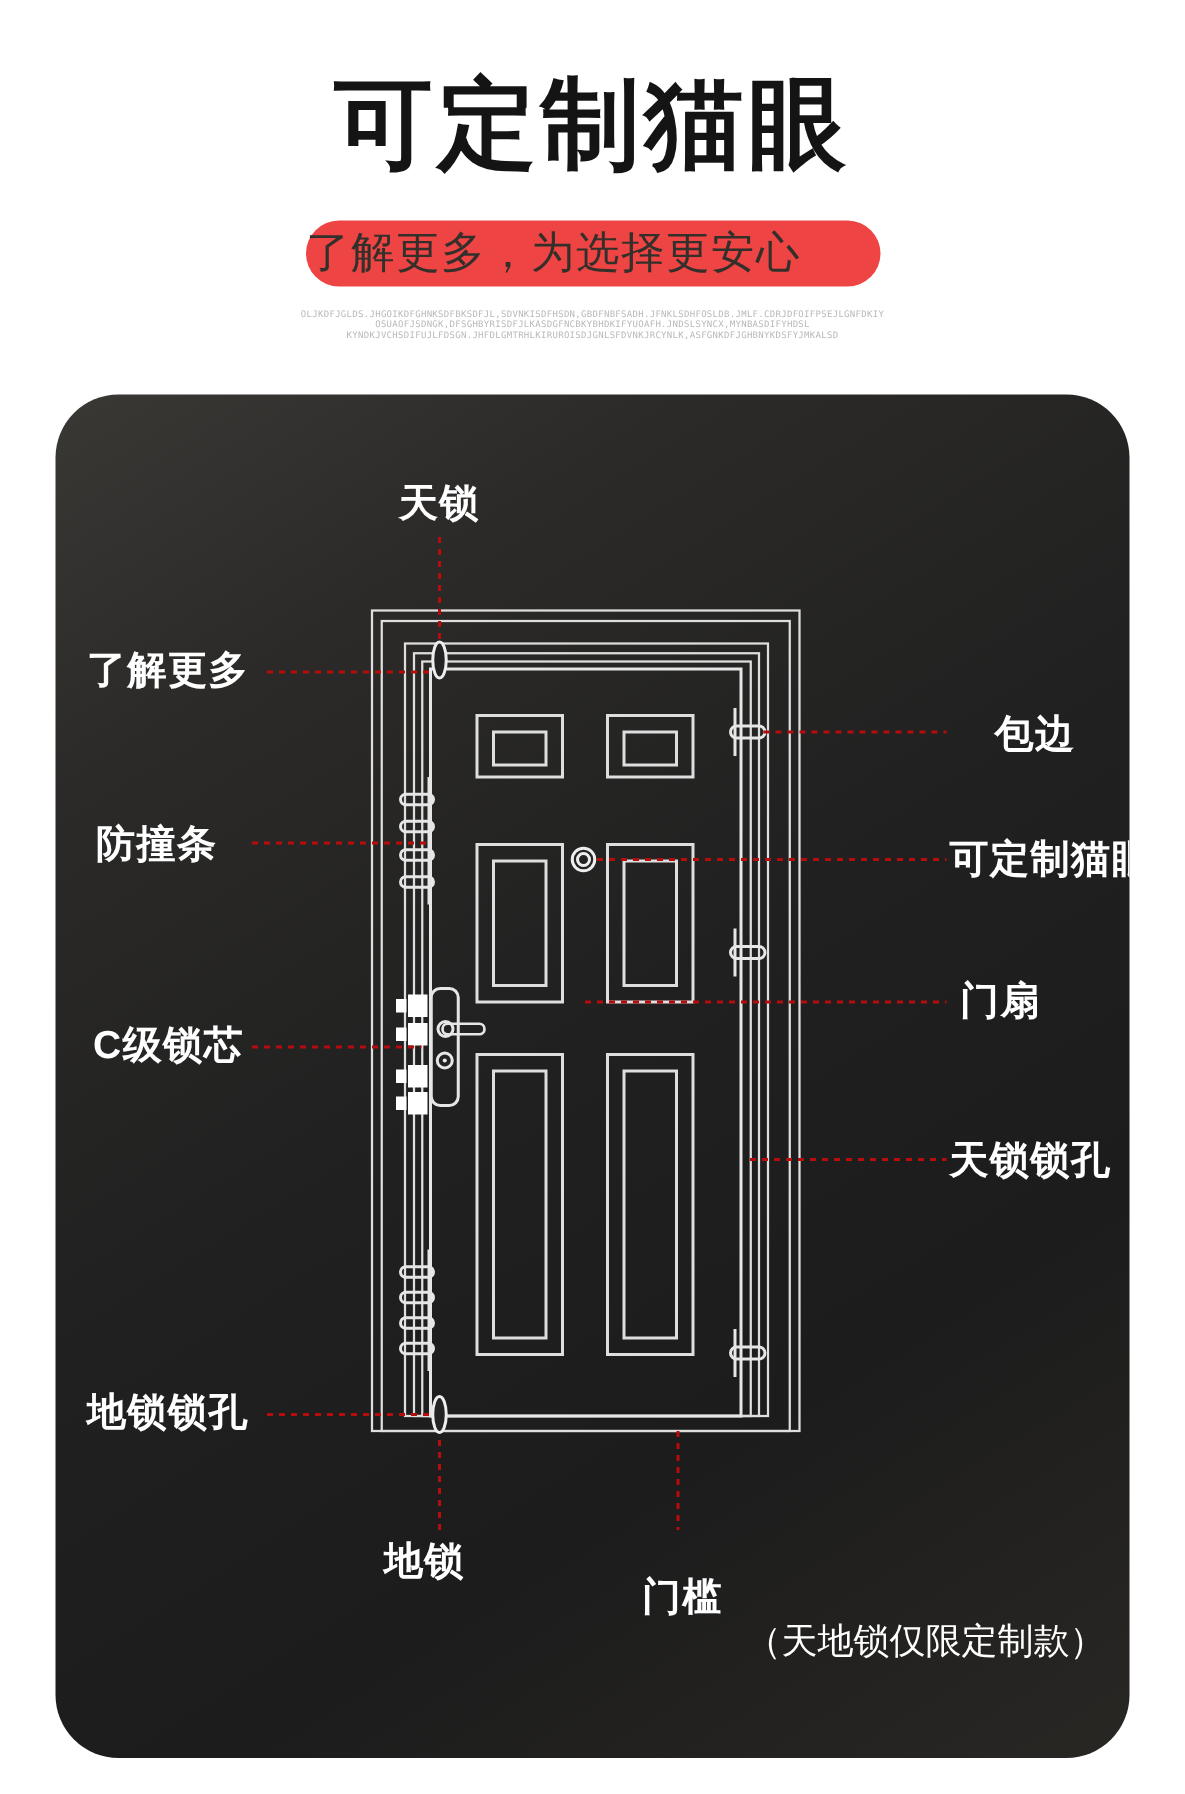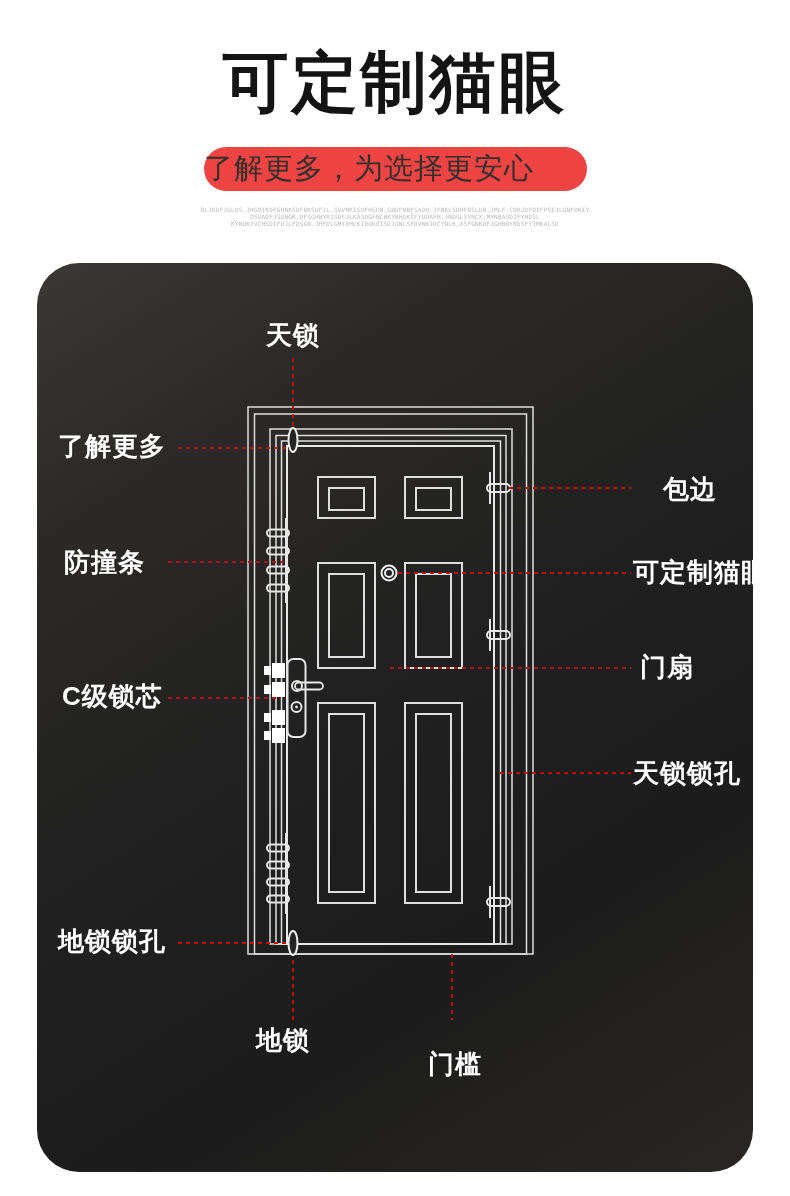--- a/index.html
+++ b/index.html
@@ -163,13 +163,14 @@
   <div class="lbl" style="left:27px;  top:286px;">防撞条</div>
   <div class="lbl" style="left:25px;  top:420px;">C级锁芯</div>
   <div class="lbl" style="left:21px;  top:665px;text-align:center;">地锁锁孔</div>
   <div class="lbl" style="left:626px; top:213px;">包边</div>
   <div class="lbl" style="left:596px; top:296px;">可定制猫眼</div>
   <div class="lbl" style="left:603px; top:391px;">门扇</div>
   <div class="lbl" style="left:596px; top:497px;">天锁锁孔</div>
   <div class="lbl" style="left:219px; top:764px;">地锁</div>
   <div class="lbl" style="left:391px; top:788px;">门槛</div>
 
+  <div class="panel-note" style="right:16px; top:819px;">（天地锁仅限定制款）</div>
 </section>
 
 </body></html>

